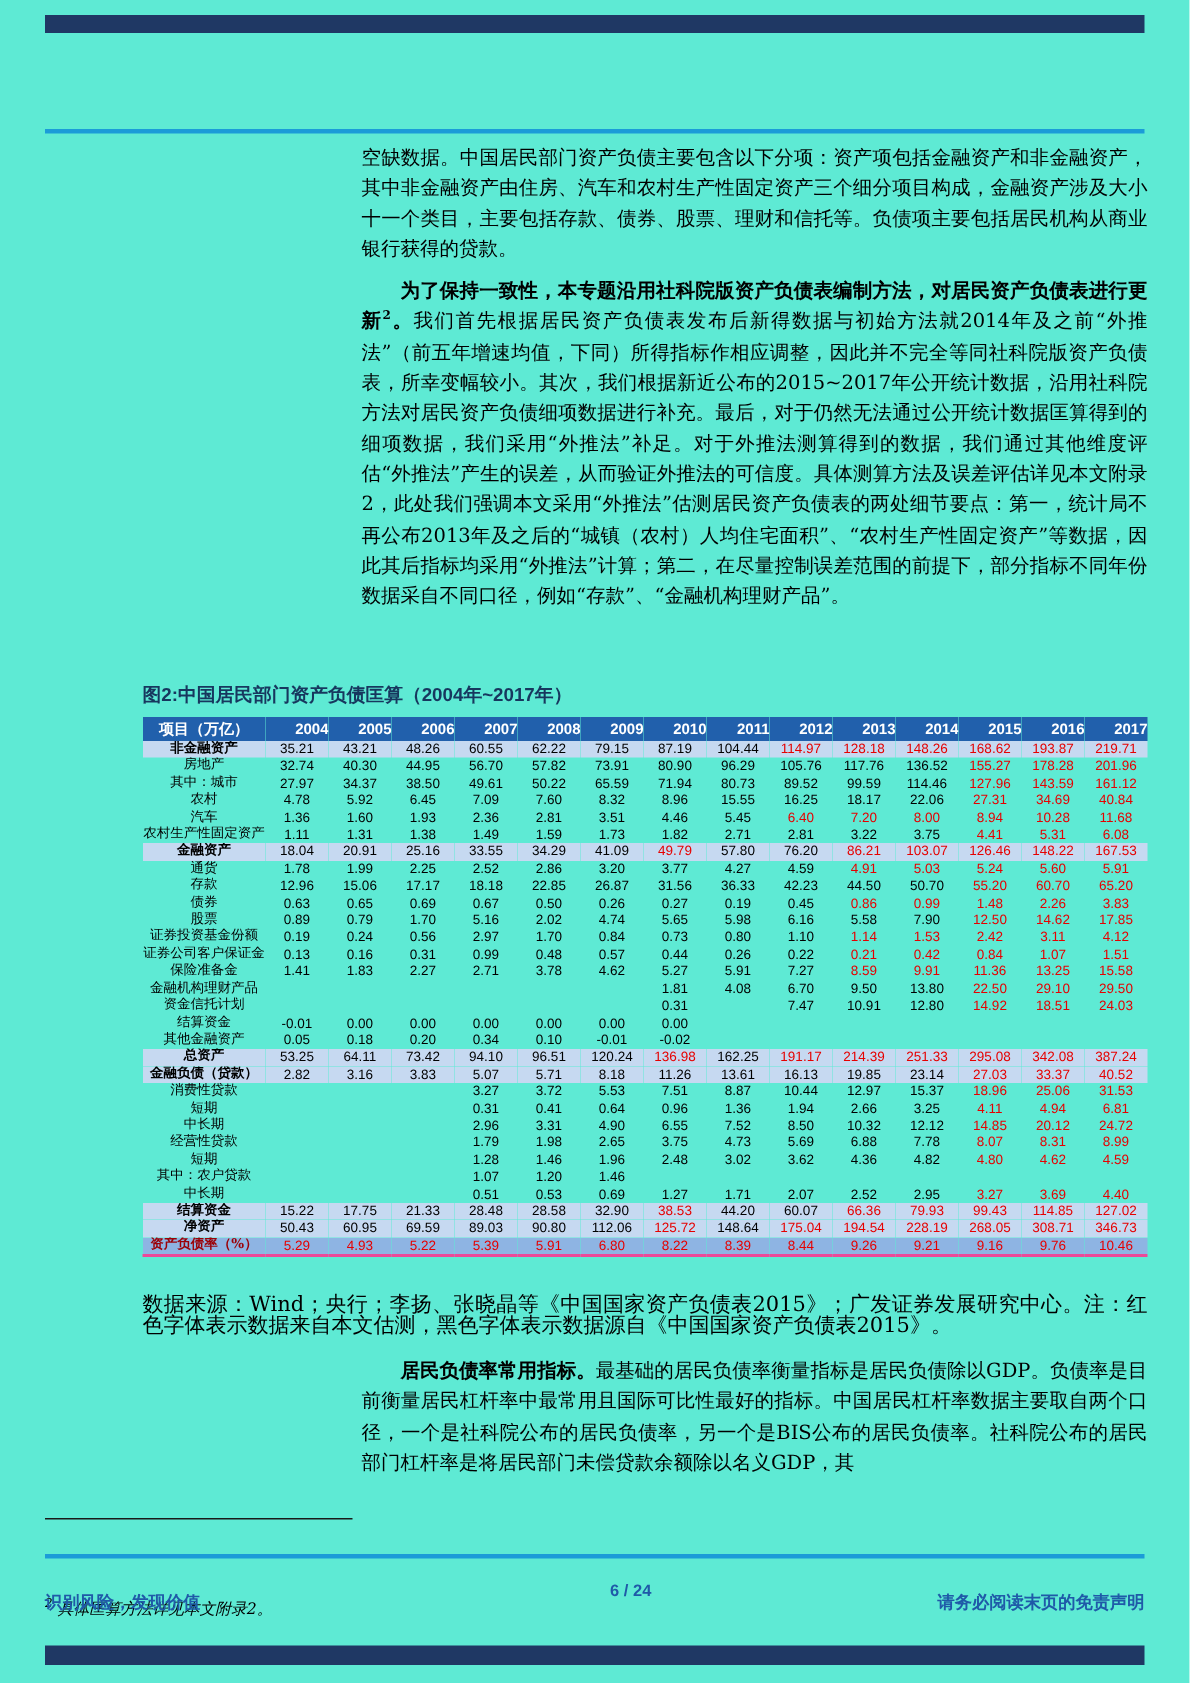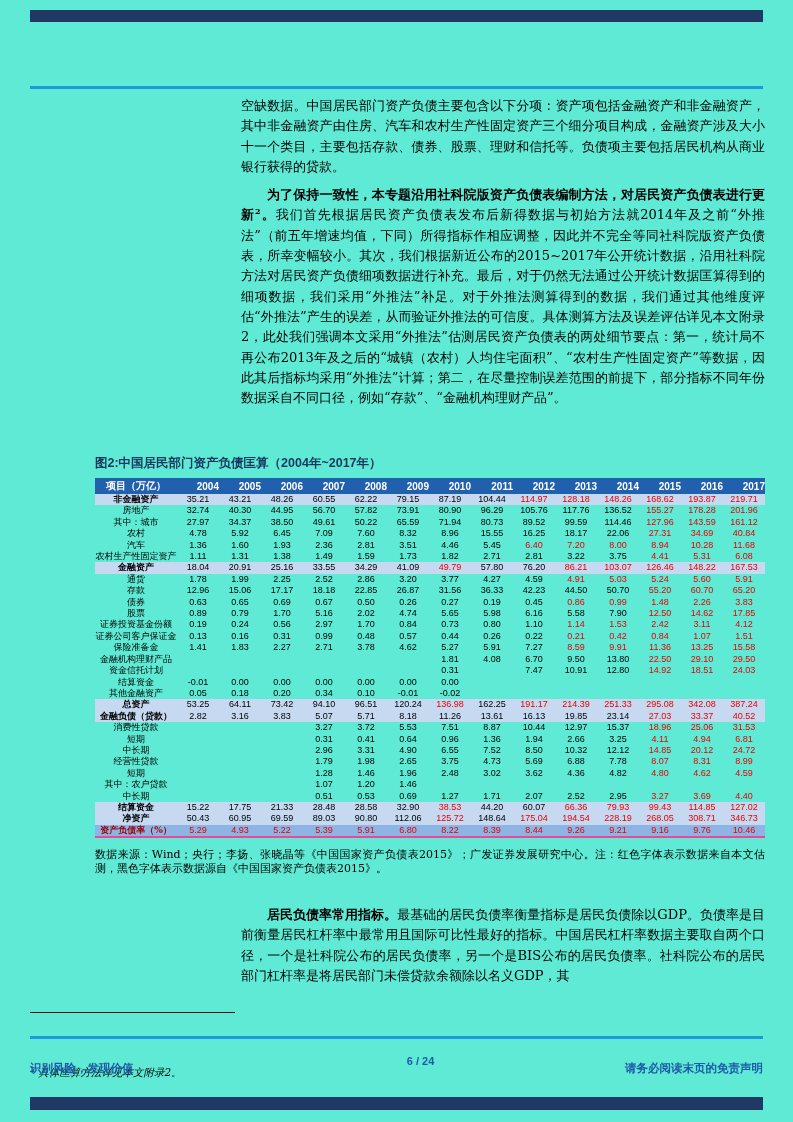--- a/index.html
+++ b/index.html
@@ -27,21 +27,21 @@
   table.bs th.lbl{width:82px;}
   table.bs th.yr{width:42px;text-align:right;}
   table.bs td{font-family:"Liberation Sans",sans-serif;font-size:9px;text-align:center;
               height:11.4px;line-height:11.4px;padding:0;white-space:nowrap;overflow:hidden;}
   table.bs td.label{font-family:"DejaVu Serif",serif;font-size:9px;}
   tr.shade td{background:#C6D9F1;}
   tr.shade td.label{font-weight:bold;}
   tr.total td{background:#8EB4E3;margin-top:37px;}
   tr.total td.label{font-weight:bold;color:#9C0006;}
   td.red{color:#E60000;}
-  .source-note{margin-top:10px;font-size:11px;line-height:13.5px;text-align:justify;}
+  .source-note{margin-top:26px;font-size:14px;line-height:13.5px;text-align:justify;}
 
   
   .fn-rule{left:30px;top:1012px;width:205px;height:1px;background:#1a1a1a;}
   .footnote{left:30px;top:1066px;font-size:10.5px;font-style:italic;}
   .footer-row{left:30px;top:1041px;width:733px;display:flex;justify-content:space-between;
               font-family:"Liberation Sans",sans-serif;font-weight:bold;font-size:11.5px;color:#1F5AA8;margin-top:20px;}
   .page-num{left:0;top:1055px;width:793px;text-align:center;
             font-family:"Liberation Sans",sans-serif;font-weight:bold;font-size:11px;color:#1F5AA8;margin-left:24px;}
 </style>
 </head>

